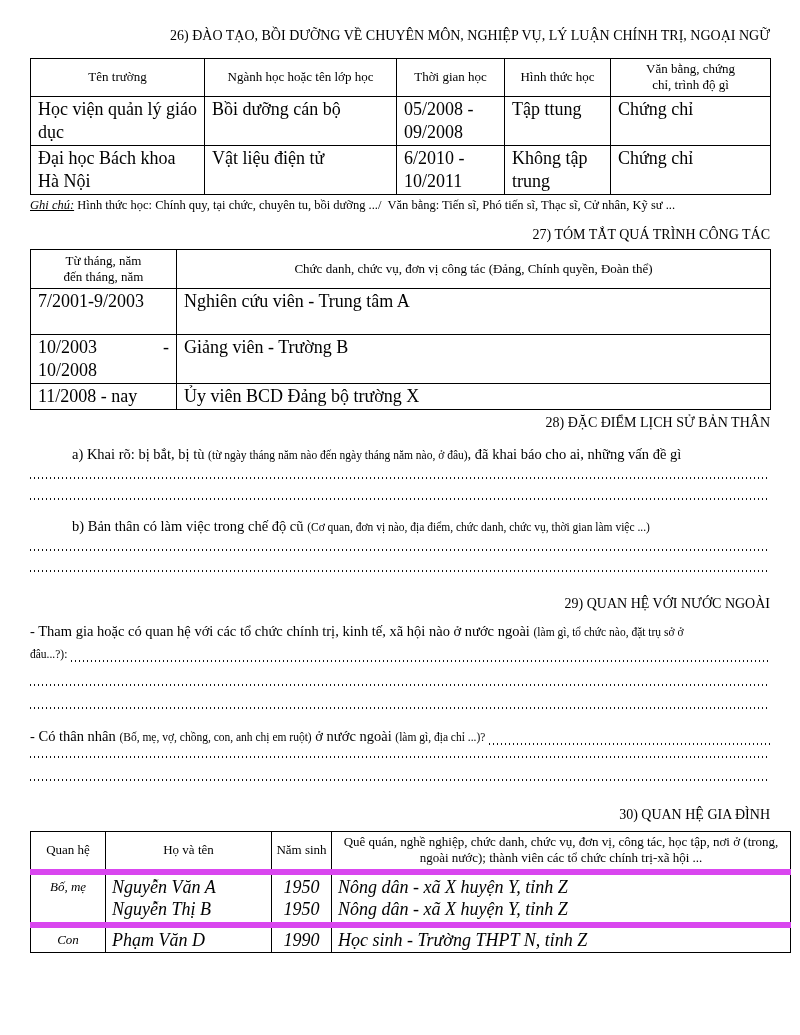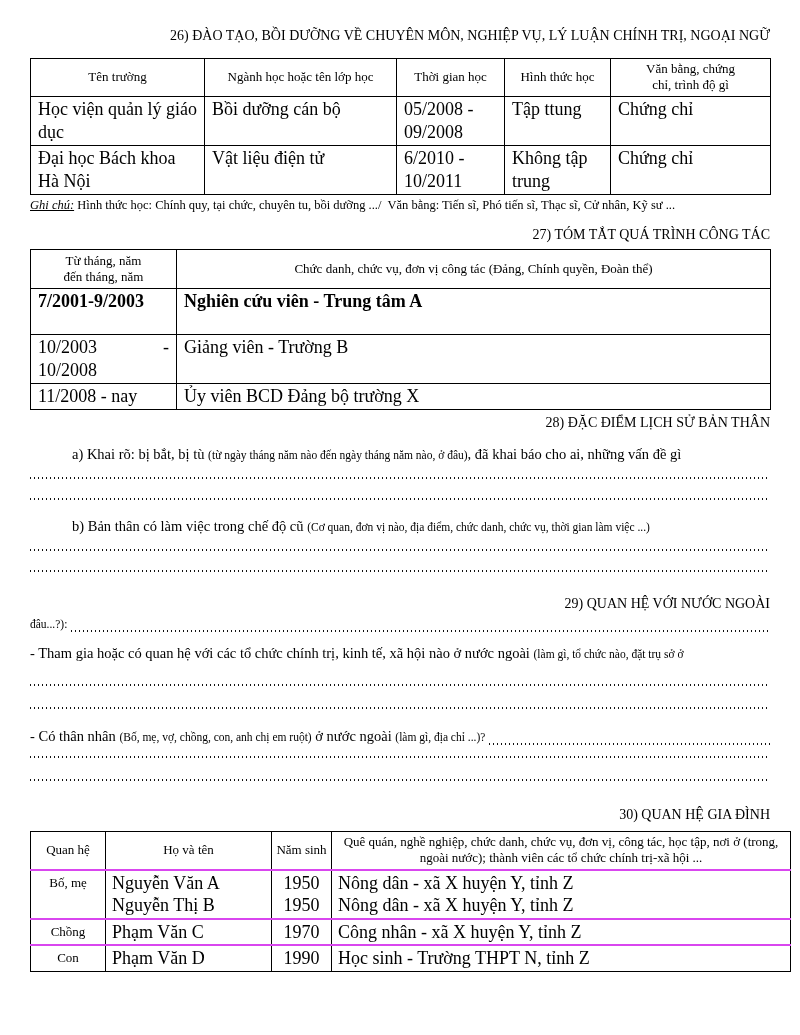--- a/index.html
+++ b/index.html
@@ -24,21 +24,21 @@
   #t1 td { height:46px; }
 
   .note { font-size:12.5px; margin-top:3px; white-space:pre-wrap; }
   .note-label { font-style:italic; text-decoration:underline; }
 
   
   .t27 { margin-top:12px; }
   #t2 { margin-top:5px; }
   #t2 .c1{width:146px} #t2 .c2{width:594px}
   #t2 th { height:31px; }
-  #t2 .r1 td { height:46px;font-weight:bold; }
+  #t2 .r1 td { height:46px; }
   #t2 .r2 td { height:45px; }
   #t2 .r3 td { height:25px; }
   .split { display:flex; justify-content:space-between; }
 
   
   .t28 { margin-top:3px; }
   .para { font-size:14.5px; line-height:22px; white-space:nowrap; }
   .para .sm { font-size:11.5px; }
   .ind { padding-left:42px; }
   .mt7{margin-top:7px}.mt8{margin-top:8px}.mt11{margin-top:11px}.mt13{margin-top:11px}
@@ -57,21 +57,21 @@
   .subtitle .reg { font-weight:normal; }
 
   
   #t3 { margin-top:7px; }
   #t3 .c1{width:75px} #t3 .c2{width:166px} #t3 .c3{width:60px} #t3 .c4{width:459px}
   #t3 th { padding:2px 5px; }
   #t3 th.c3 { padding:2px 2px; }
   #t3 td { line-height:1.25; padding:1px 6px; }
   #t3 td.rel { font-size:13px; text-align:center; padding-top:4px; }
   #t3 td.yr { text-align:center; padding:1px 2px; }
-  #t3 tbody tr td { border-top:2px solid #d946ef; }
+  #t3 tbody tr td { border-top:6px solid #d946ef;font-style:italic; }
 </style>
 </head>
 <body>
 
 <div class="page">
 
   <div class="sec-title">26) ĐÀO TẠO, BỒI DƯỠNG VỀ CHUYÊN MÔN, NGHIỆP VỤ, LÝ LUẬN CHÍNH TRỊ, NGOẠI NGỮ</div>
 
   <table id="t1">
     <thead>
@@ -142,25 +142,25 @@
   <div class="para ind mt13"><span>a) Khai rõ: bị bắt, bị tù </span><span class="sm">(từ ngày tháng năm nào đến ngày tháng năm nào, ở đâu)</span><span>, đã khai báo cho ai, những vấn đề gì</span></div>
   <div class="dotline mt11"></div>
   <div class="dotline mt19"></div>
 
   <div class="para ind mt15"><span>b) Bản thân có làm việc trong chế độ cũ </span><span class="sm">(Cơ quan, đơn vị nào, địa điểm, chức danh, chức vụ, thời gian làm việc ...)</span></div>
   <div class="dotline mt11"></div>
   <div class="dotline mt19"></div>
 
   <div class="sec-title mt22">29) QUAN HỆ VỚI NƯỚC NGOÀI</div>
 
+  <div class="para mt7"><span>- Tham gia hoặc có quan hệ với các tổ chức chính trị, kinh tế, xã hội nào ở nước ngoài </span><span class="sm">(làm gì, tổ chức nào, đặt trụ sở ở</span></div>
   <div class="para dotrow">
       <span class="sm">đâu...?):</span>
       <span class="dotfill"></span>
     </div>
-  <div class="para mt7"><span>- Tham gia hoặc có quan hệ với các tổ chức chính trị, kinh tế, xã hội nào ở nước ngoài </span><span class="sm">(làm gì, tổ chức nào, đặt trụ sở ở</span></div>
   <div class="dotline mt19"></div>
   <div class="dotline mt21"></div>
 
   <div class="para dotrow mt16">
       <span><span>- Có thân nhân </span><span class="sm">(Bố, mẹ, vợ, chồng, con, anh chị em ruột)</span><span> ở nước ngoài </span><span class="sm">(làm gì, địa chỉ ...)?</span></span>
       <span class="dotfill"></span>
     </div>
   <div class="dotline mt8"></div>
   <div class="dotline mt21"></div>
 
@@ -185,26 +185,20 @@
         <td class="yr">
           <div>1950</div>
           <div>1950</div>
         </td>
         <td>
           <div>Nông dân - xã X huyện Y, tỉnh Z</div>
           <div>Nông dân - xã X huyện Y, tỉnh Z</div>
         </td>
       </tr>
       <tr>
-        <td class="rel">Chồng</td>
-        <td>Phạm Văn C</td>
-        <td class="yr">1970</td>
-        <td>Công nhân - xã X huyện Y, tỉnh Z</td>
-      </tr>
-      <tr>
         <td class="rel">Con</td>
         <td>Phạm Văn D</td>
         <td class="yr">1990</td>
         <td>Học sinh - Trường THPT N, tỉnh Z</td>
       </tr>
     </tbody>
   </table>
 
 </div>
 

